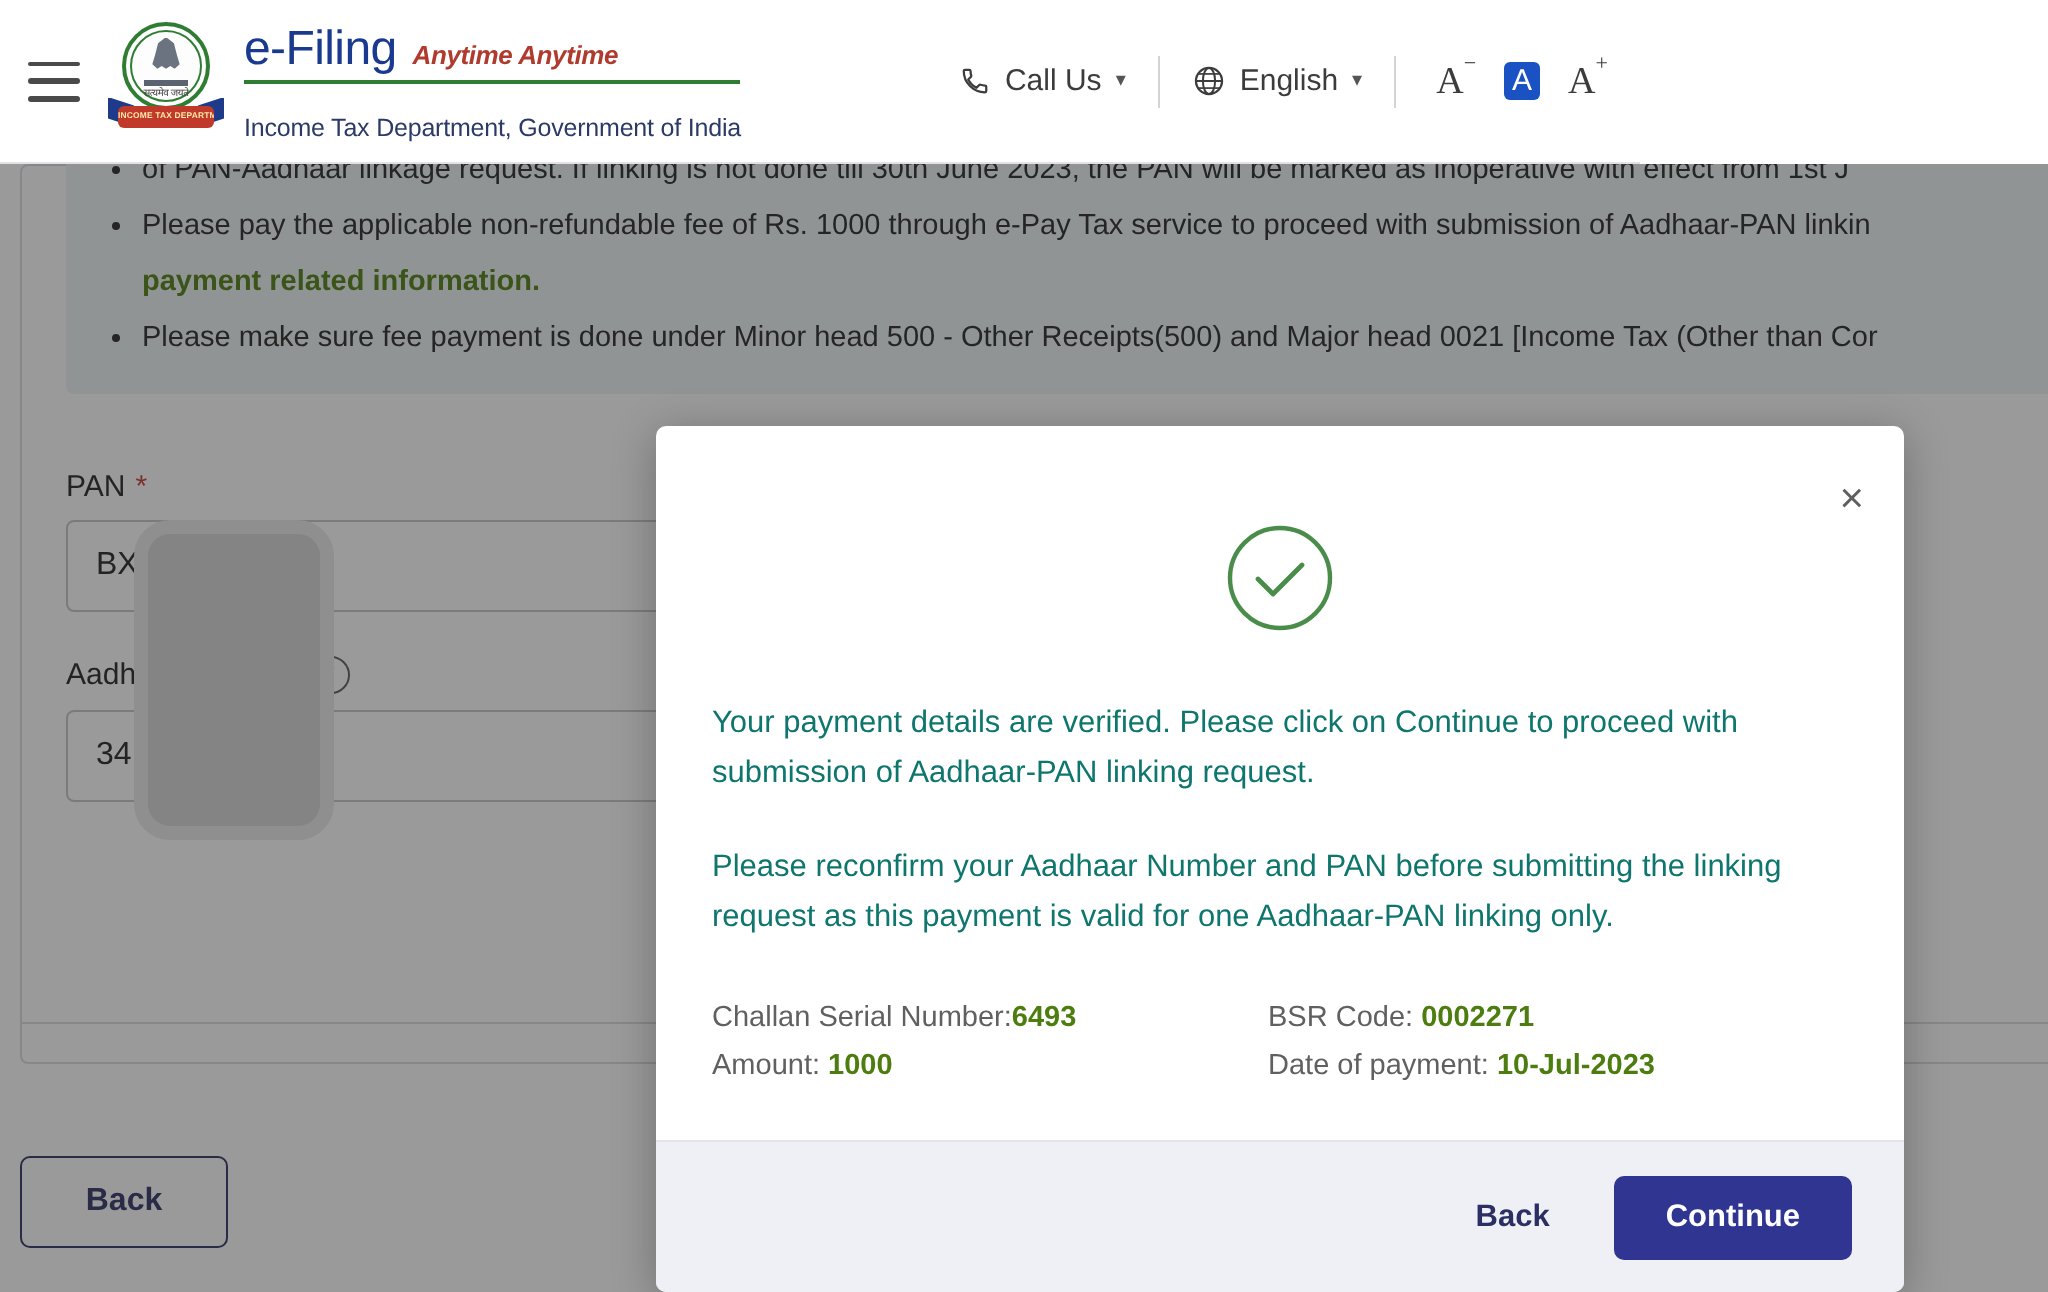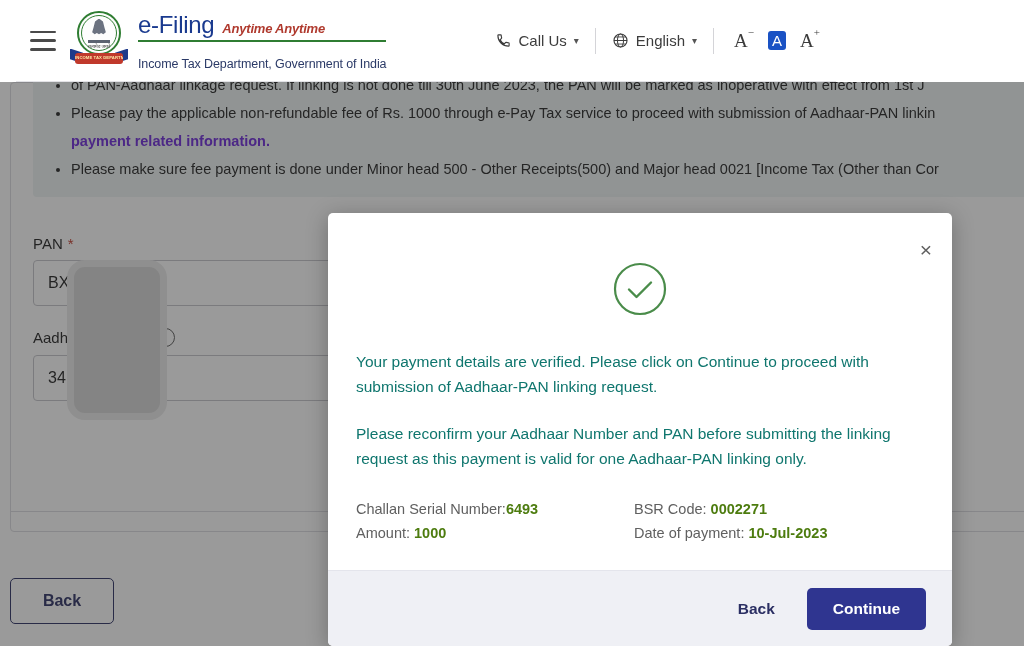--- a/index.html
+++ b/index.html
@@ -16,21 +16,21 @@
     position: relative;
     width: 1024px;
     height: 646px;
     overflow: hidden;
     background: #ffffff;
   }
 
   
   .site-header {
     position: absolute;
-    top: 0; left: 16px;
+    top: 0; left: 0;
     width: 820px;
     height: 82px;
     background: #ffffff;
     border-bottom: 1px solid #e2e2e6;
     display: flex;
     align-items: center;
     z-index: 5;
   }
 
   .hamburger {
@@ -261,21 +261,21 @@
   }
   .notice-list {
     list-style: disc;
     padding-left: 20px;
     color: #222;
     font-size: 14.5px;
     line-height: 28px;
   }
   .notice-list li { margin: 0; }
   .notice-link {
-    color: #6d28d9;
+    color: #4d7c0f;
     font-weight: bold;
     text-decoration: none;
     cursor: pointer;
   }
 
   .form-area {
     display: flex;
     padding: 14px 22px 0 22px;
     gap: 0px;
   }

